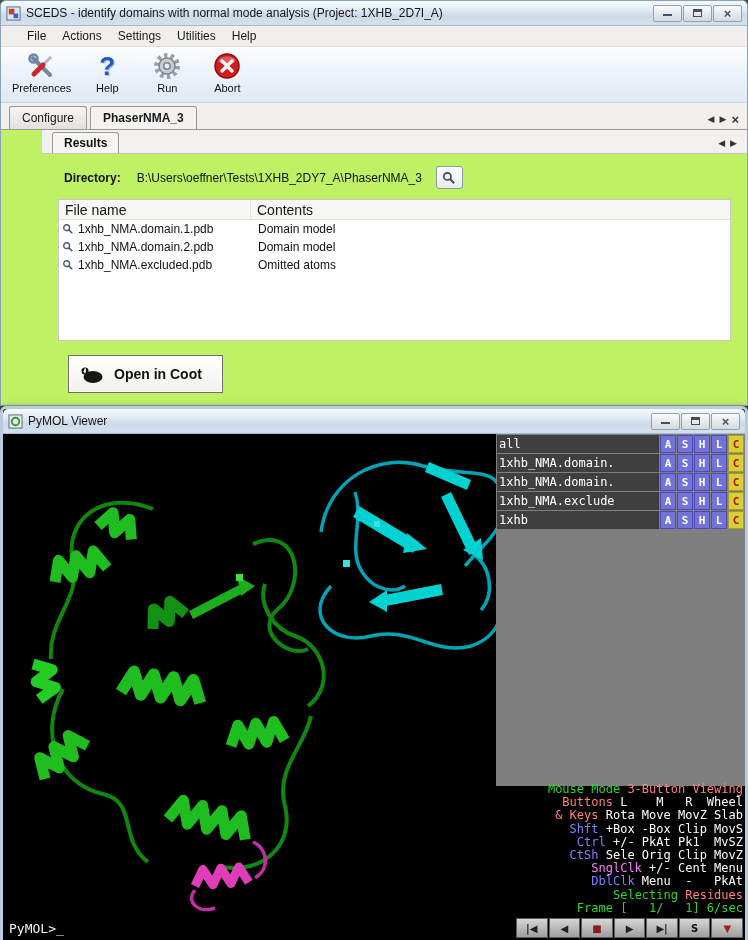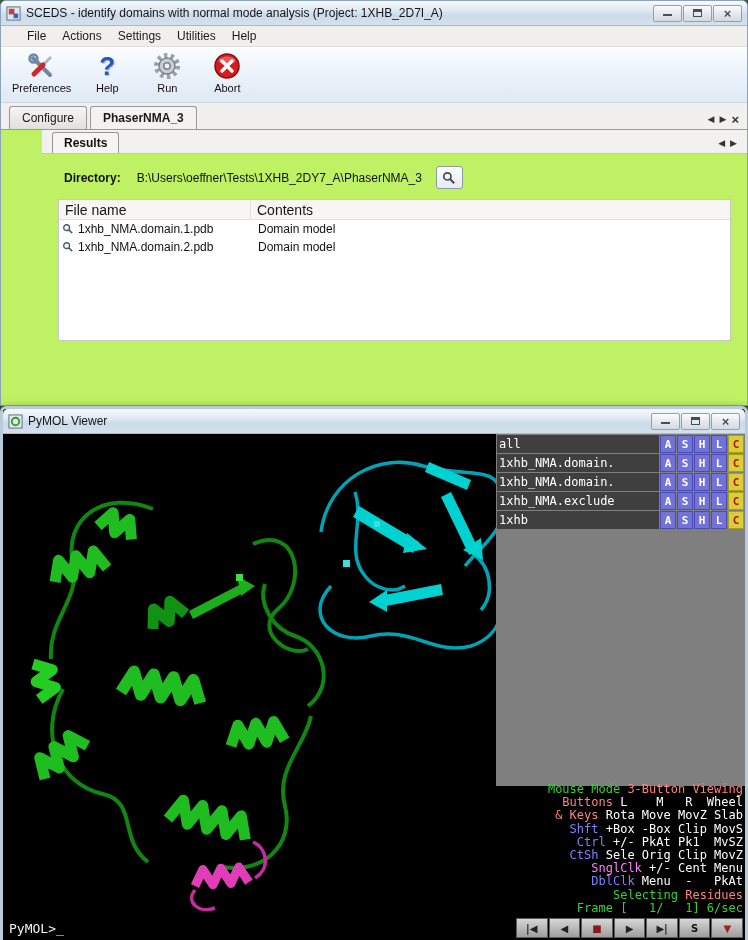--- a/index.html
+++ b/index.html
@@ -187,23 +187,42 @@
       <div class="ft-row">
         <div class="ft-cell-file">
           <svg width="12" height="12" viewBox="0 0 14 14">
               <circle cx="5.4" cy="5.4" r="3.4" fill="none" stroke="#4a5a72" stroke-width="1.6"></circle>
               <line x1="8" y1="8" x2="12" y2="12" stroke="#4a5a72" stroke-width="1.8"></line>
             </svg>
           <span>1xhb_NMA.domain.2.pdb</span>
         </div>
         <div class="ft-cell-contents">Domain model</div>
       </div>
+      <div class="ft-row">
+        <div class="ft-cell-file">
+          <svg width="12" height="12" viewBox="0 0 14 14">
+              <circle cx="5.4" cy="5.4" r="3.4" fill="none" stroke="#4a5a72" stroke-width="1.6"></circle>
+              <line x1="8" y1="8" x2="12" y2="12" stroke="#4a5a72" stroke-width="1.8"></line>
+            </svg>
+          <span>1xhb_NMA.excluded.pdb</span>
+        </div>
+        <div class="ft-cell-contents">Omitted atoms</div>
+      </div>
     </div>
 
     <div class="action-row">
+      <div class="action-btn">
+        <svg width="26" height="22" viewBox="0 0 26 22">
+          <ellipse cx="14" cy="14" rx="9.5" ry="6" fill="#151515"></ellipse>
+          <circle cx="6" cy="8" r="3.6" fill="#151515"></circle>
+          <path d="M6 4.4 C7.6 6 7.6 9 6 10.4 L4.4 8.8 Z" fill="#ece8dc"></path>
+          <path d="M3 8 L0.6 9.2 L3.2 10.2 Z" fill="#d8cfc0"></path>
+        </svg>
+        <span>Open in Coot</span>
+      </div>
     </div>
   </div>
 </div>
 
 <div class="window" id="pymol-window">
   <div class="titlebar">
     <svg width="15" height="15" viewBox="0 0 16 16">
       <rect x="1" y="1" width="14" height="14" fill="#e4e8ec" stroke="#5a6b7c"></rect>
       <circle cx="8" cy="8" r="4" fill="none" stroke="#2f9e2f" stroke-width="2"></circle>
     </svg>

